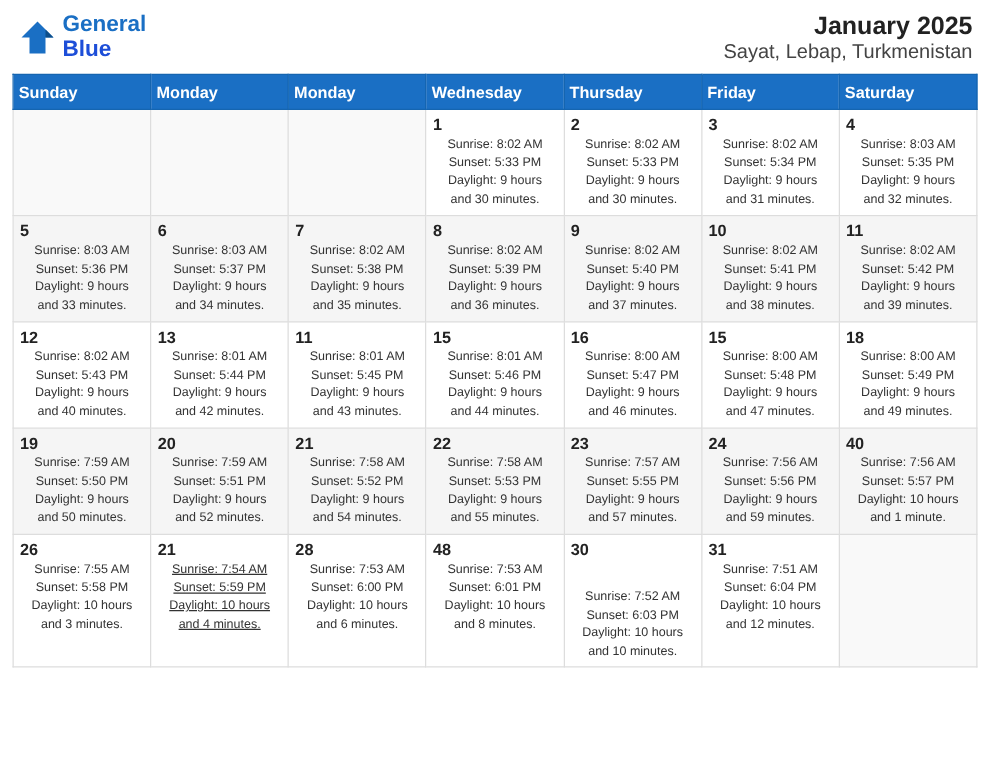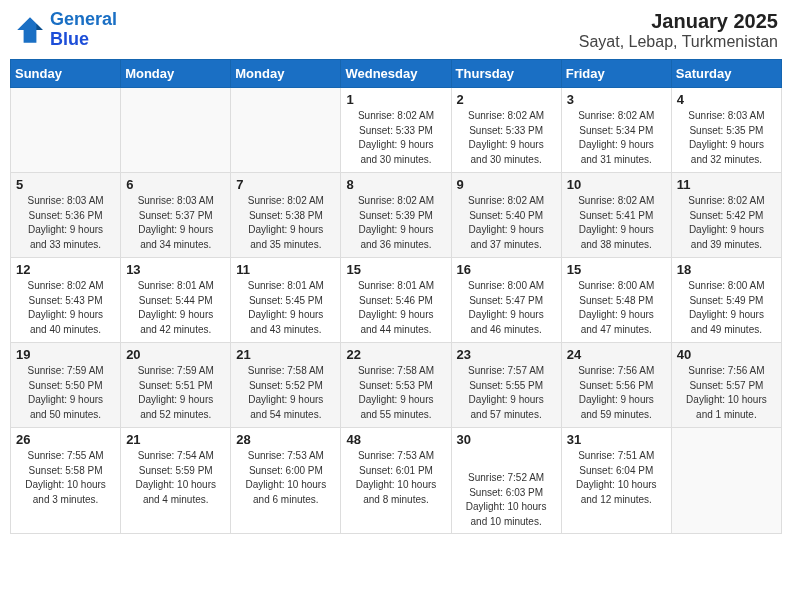--- a/index.html
+++ b/index.html
@@ -320,21 +320,21 @@
       <tr class="week-row">
         <td>
           <div class="day-number">26</div>
           <div class="day-info" style="white-space: pre-line;">Sunrise: 7:55 AM
 Sunset: 5:58 PM
 Daylight: 10 hours
 and 3 minutes.</div>
         </td>
         <td>
           <div class="day-number">21</div>
-          <div class="day-info" style="white-space: pre-line;">Sunrise: 7:54 AM
+          <div class="day-info" style="white-space: pre-line; text-decoration: underline;">Sunrise: 7:54 AM
 Sunset: 5:59 PM
 Daylight: 10 hours
 and 4 minutes.</div>
         </td>
         <td>
           <div class="day-number">28</div>
           <div class="day-info" style="white-space: pre-line;">Sunrise: 7:53 AM
 Sunset: 6:00 PM
 Daylight: 10 hours
 and 6 minutes.</div>

